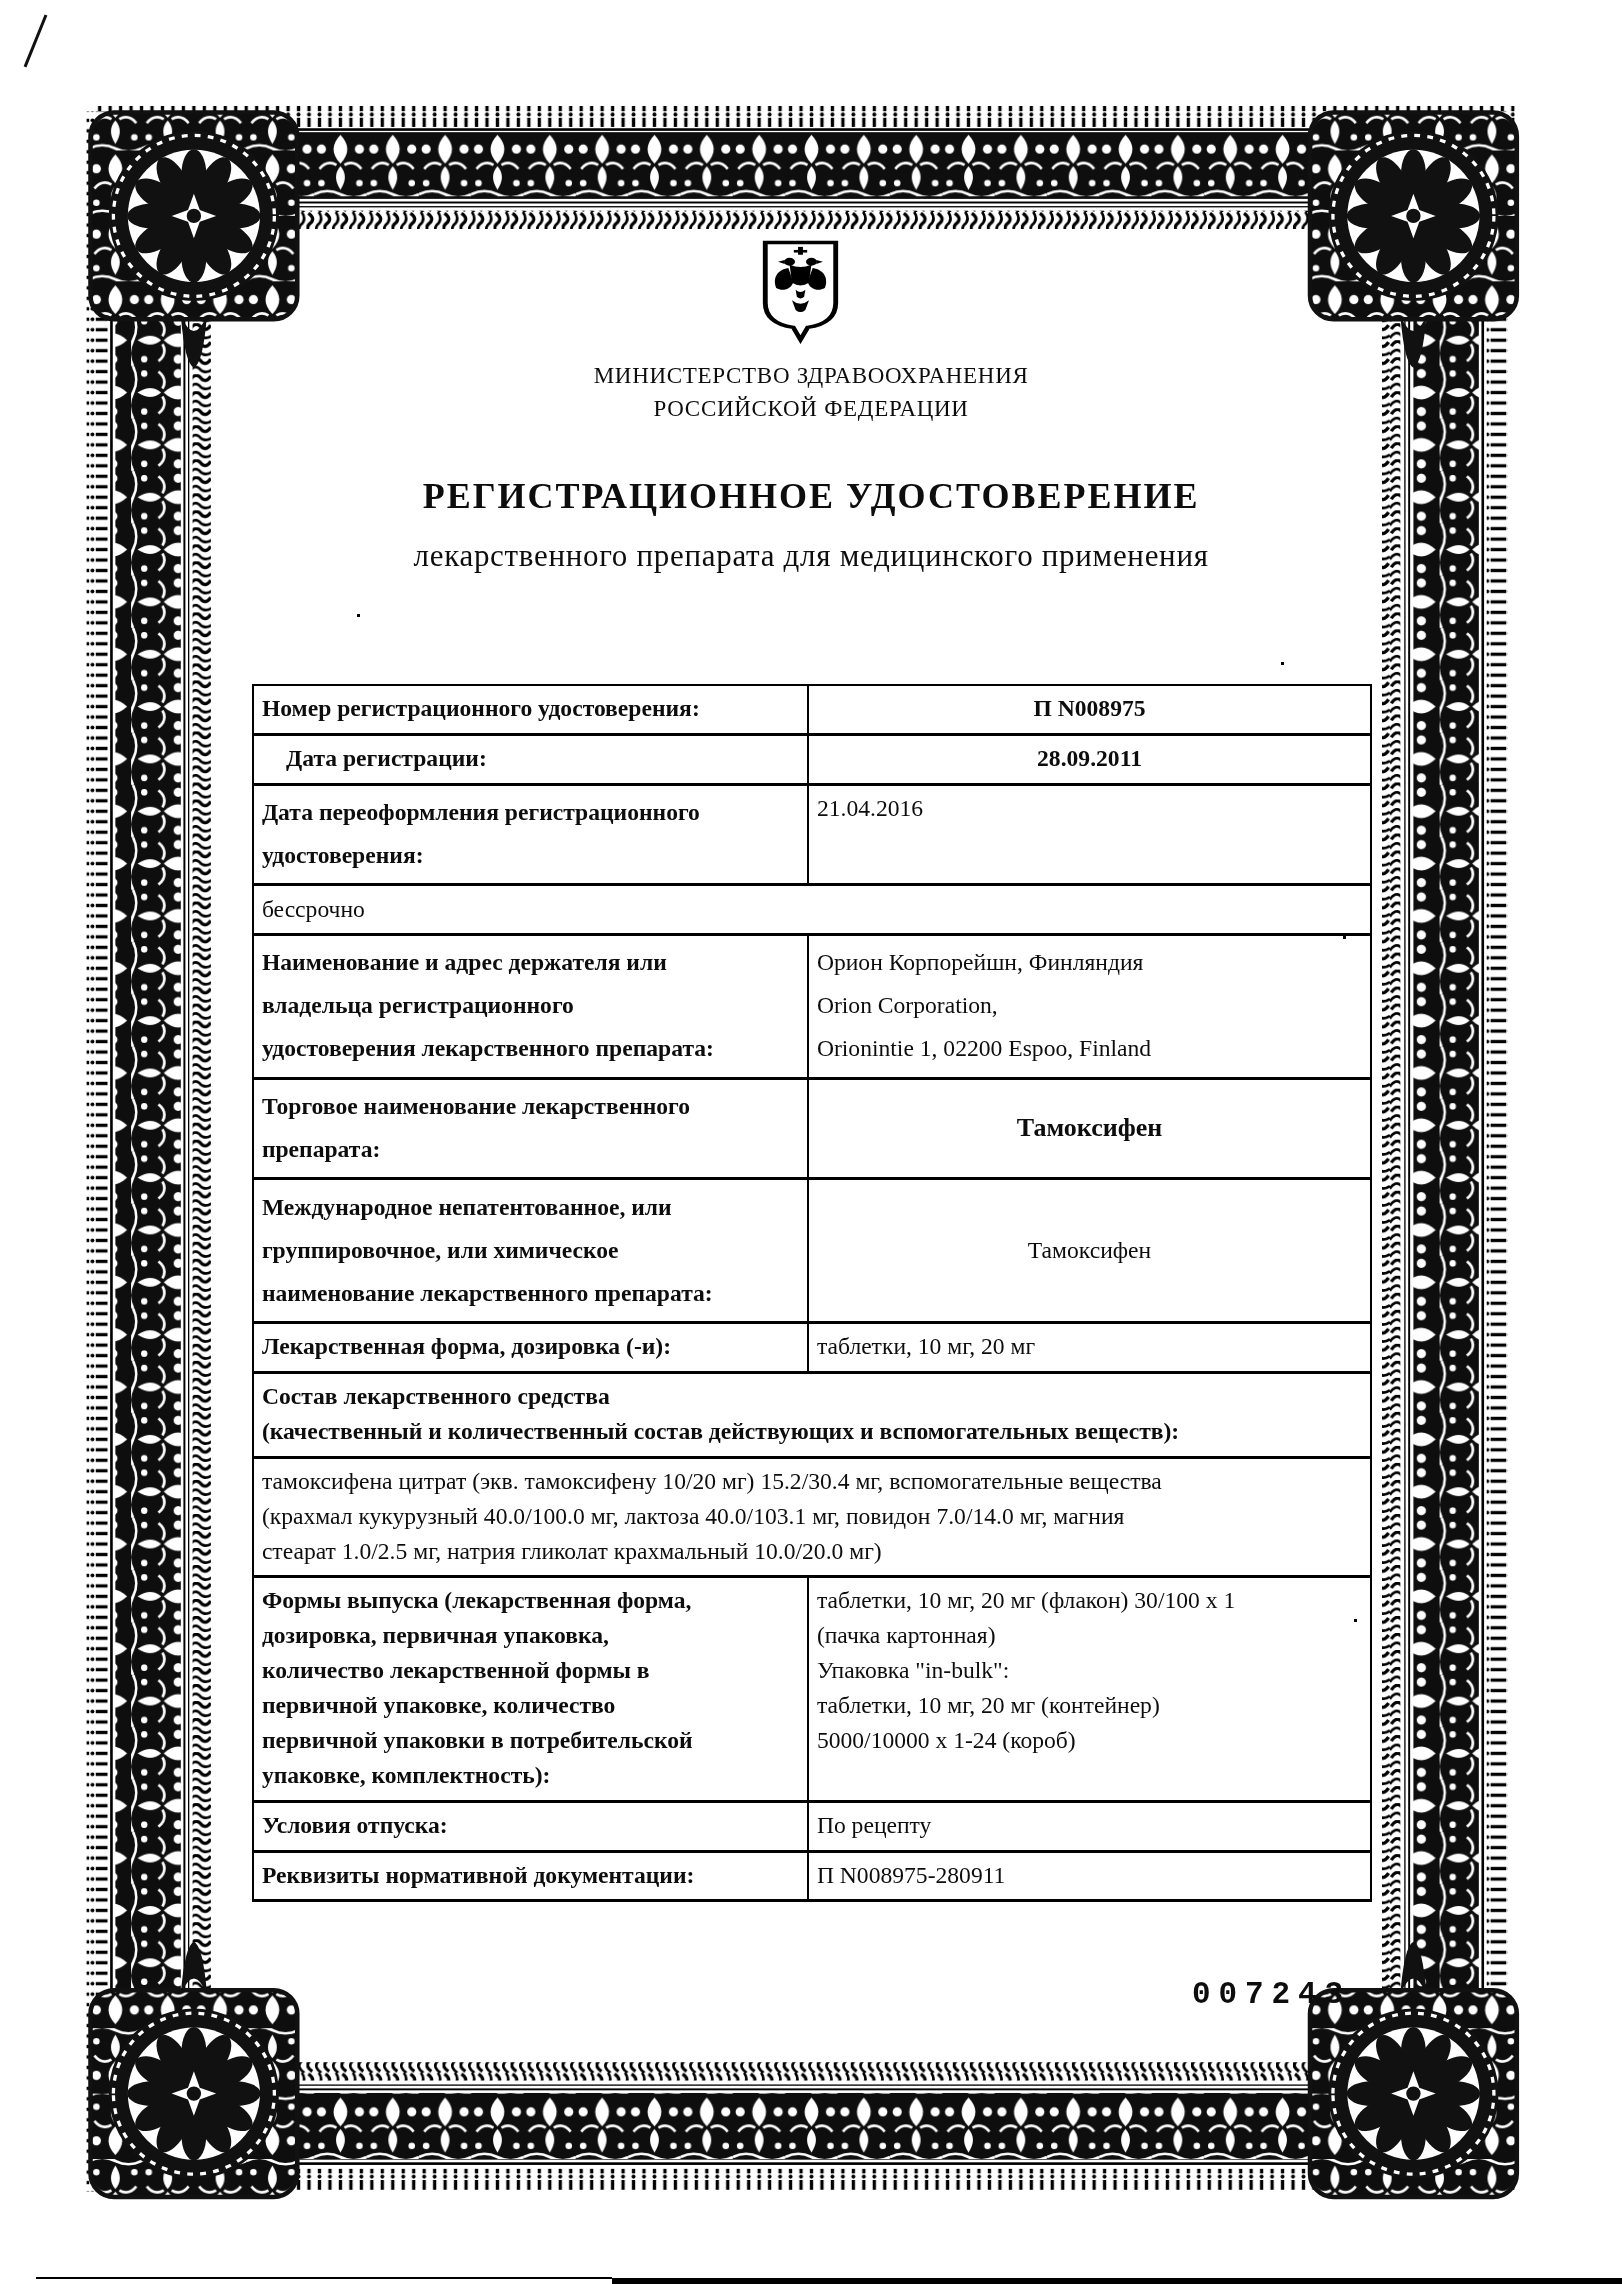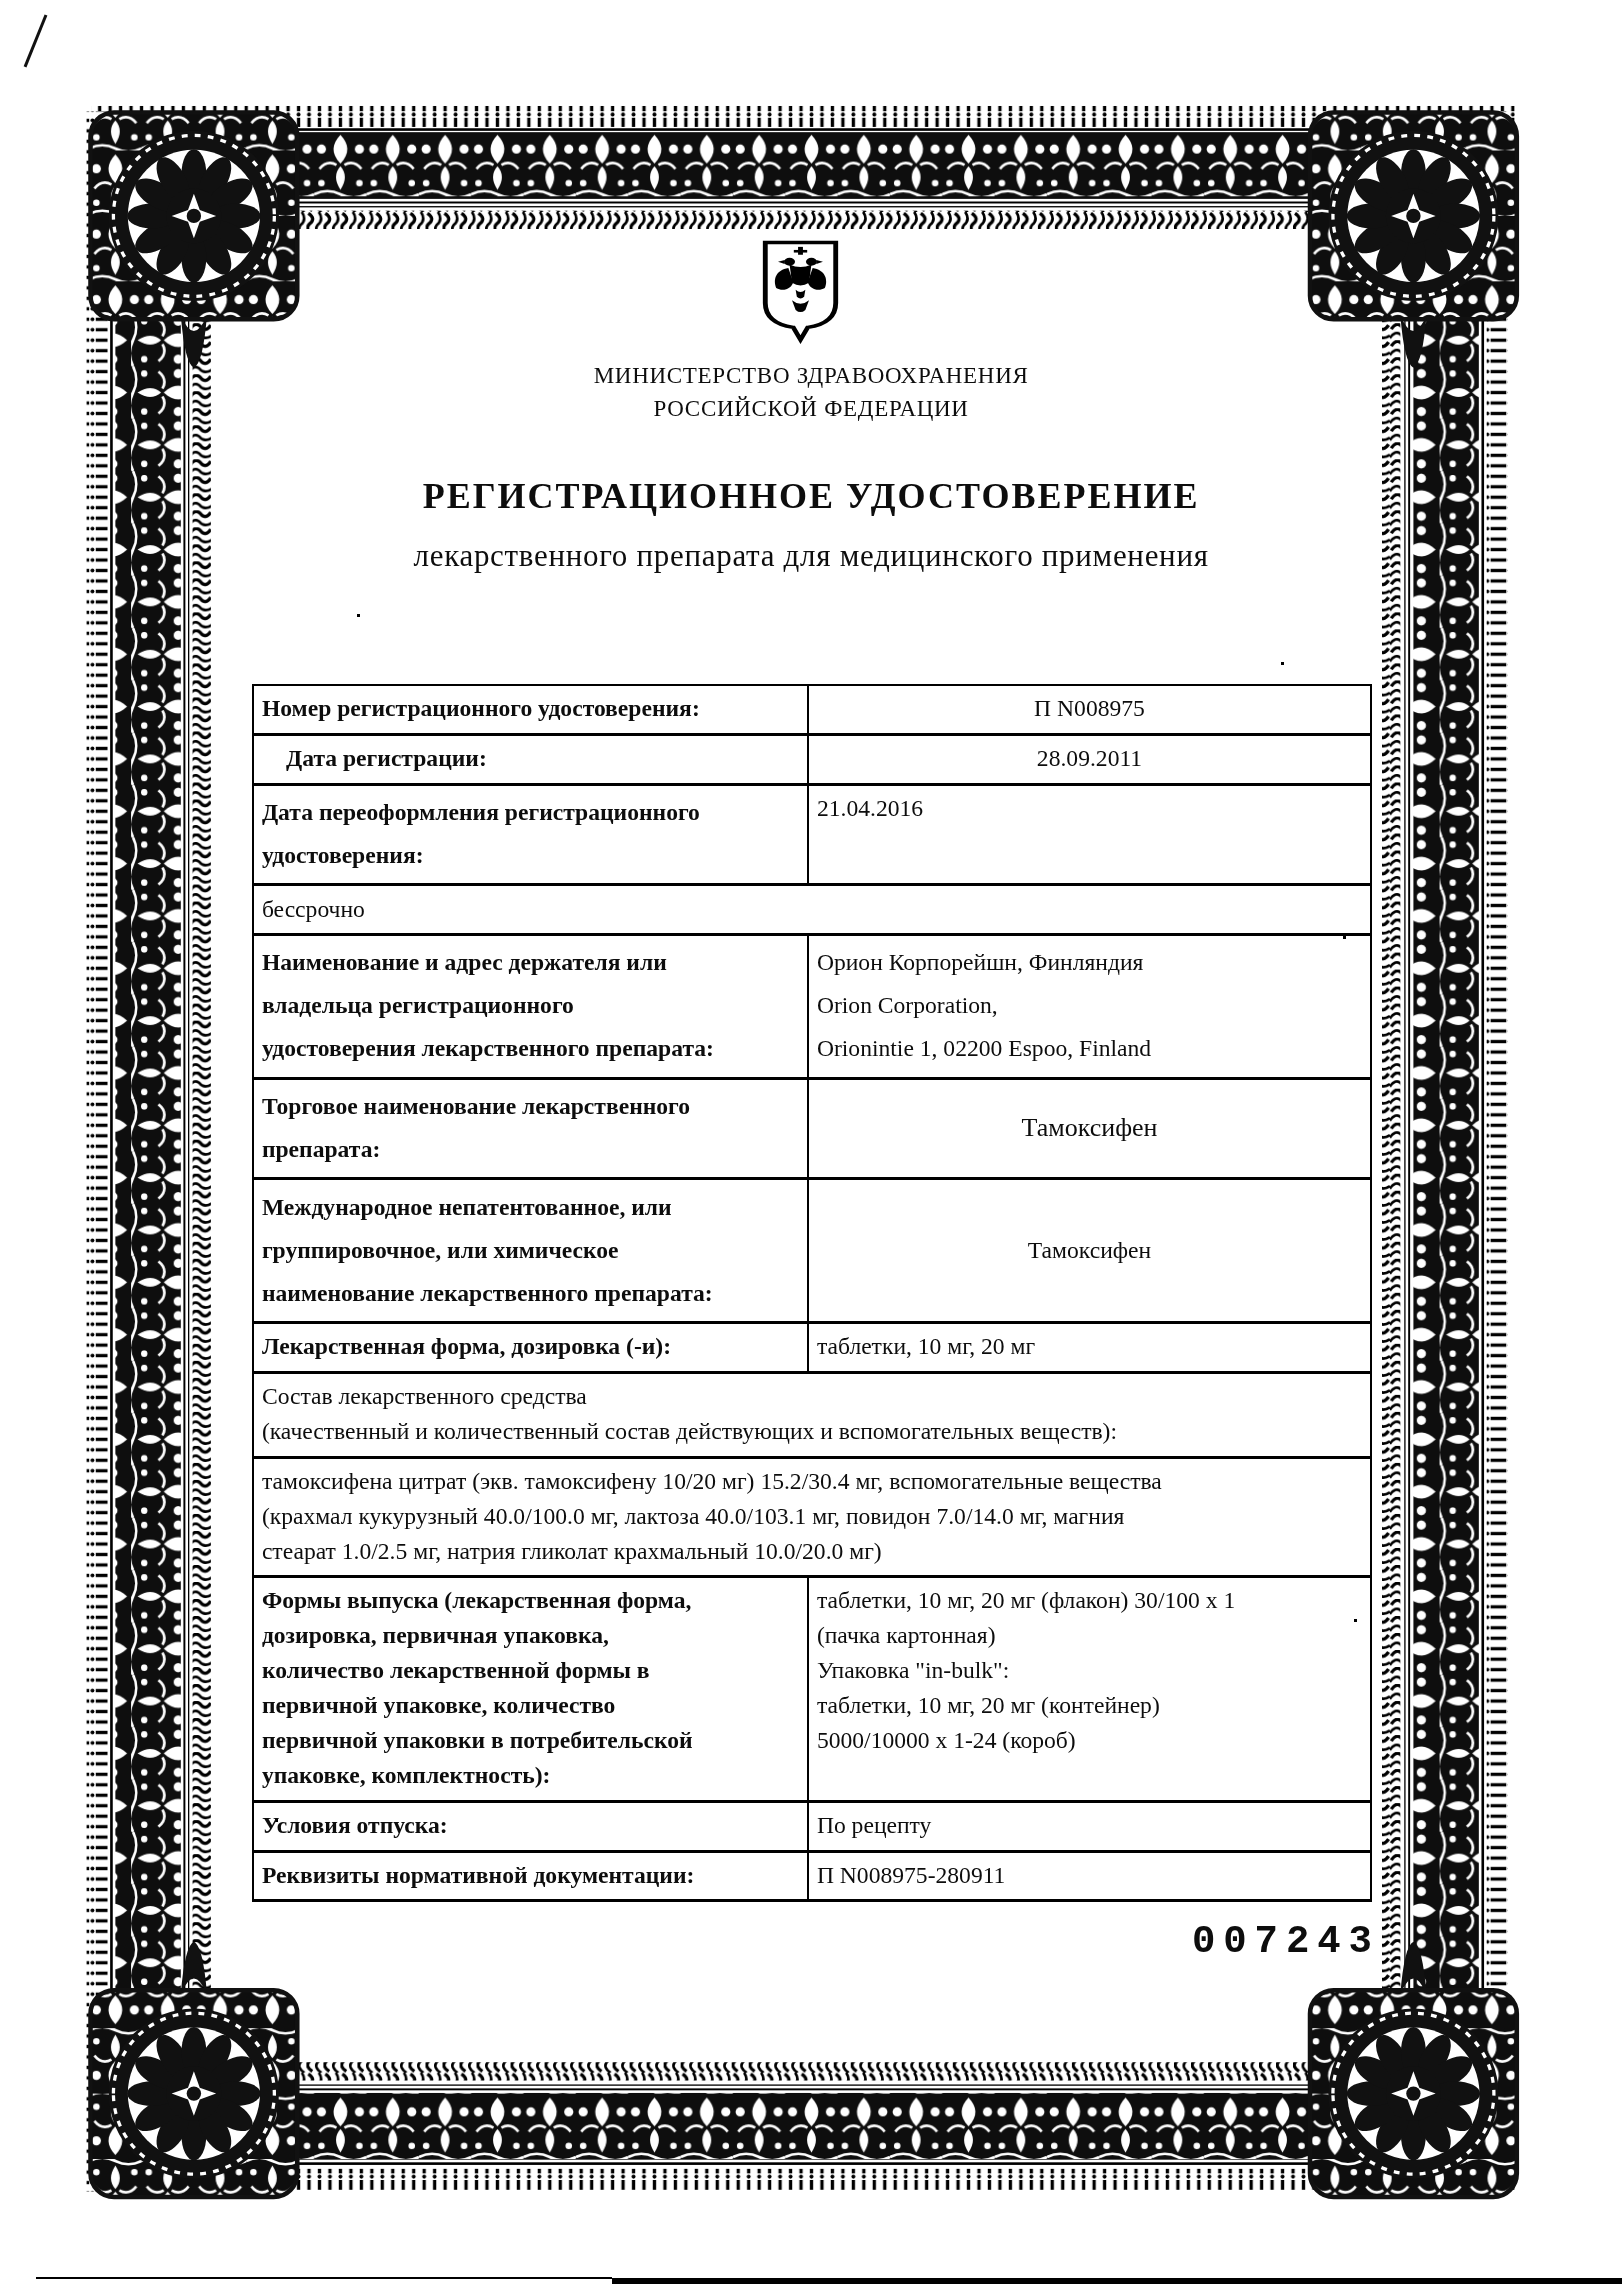--- a/index.html
+++ b/index.html
@@ -22,31 +22,31 @@
   
   .reg-table{position:absolute;left:252px;top:684px;width:1116px;
              border:2.6px solid #000;border-bottom-width:3.9px;font-size:23.6px;line-height:35px;}
   .tr{display:flex;border-bottom:3.3px solid #000;}
   .tr:last-child{border-bottom:none;}
   .td{white-space:pre-line;padding:5.2px 7.9px 6.5px 7.9px;box-sizing:border-box;}
   .label{width:555px;flex:0 0 555px;font-weight:bold;border-right:2px solid #000;}
   .value{flex:1;}
   .tr.single .td{width:100%;flex:1;border-right:none;}
   .center{display:flex;align-items:center;justify-content:center;text-align:center;}
-  .bold{font-weight:normal;}
+  .bold{font-weight:bold;}
   .airy{line-height:43px;}
   .big{font-size:26px;}
   .minh-64{min-height:42px;}  .minh-72{min-height:47px;padding-left:32px;}  .minh-125{min-height:82px;}
   .minh-74{min-height:48px;}  .minh-190{min-height:124px;} .minh-100{min-height:65px;}
   .minh-195{min-height:128px;} .minh-70{min-height:46px;}  .minh-105{min-height:69px;}
   .minh-170{min-height:111px;} .minh-290{min-height:190px;} .minh-66{min-height:43px;}
 
   
-  .serial{position:absolute;left:1192px;top:1920px;font-family:"Liberation Mono","DejaVu Sans Mono",monospace;
-          font-size:39px;font-weight:bold;letter-spacing:7.9px;}
+  .serial{position:absolute;left:1192px;top:1977px;font-family:"Liberation Mono","DejaVu Sans Mono",monospace;
+          font-size:31px;font-weight:bold;letter-spacing:7.9px;}
   .scan-strip-thin{position:absolute;left:36px;bottom:4.6px;width:576px;height:2px;background:#000;}
   .scan-strip-thick{position:absolute;left:612px;right:0;bottom:0;height:6.5px;background:#000;}
 </style>
 </head>
 <body>
 
 <div class="page">
 
   <svg class="border-svg" width="1623" height="2284" viewBox="0 0 2480 3491">
     <defs>

